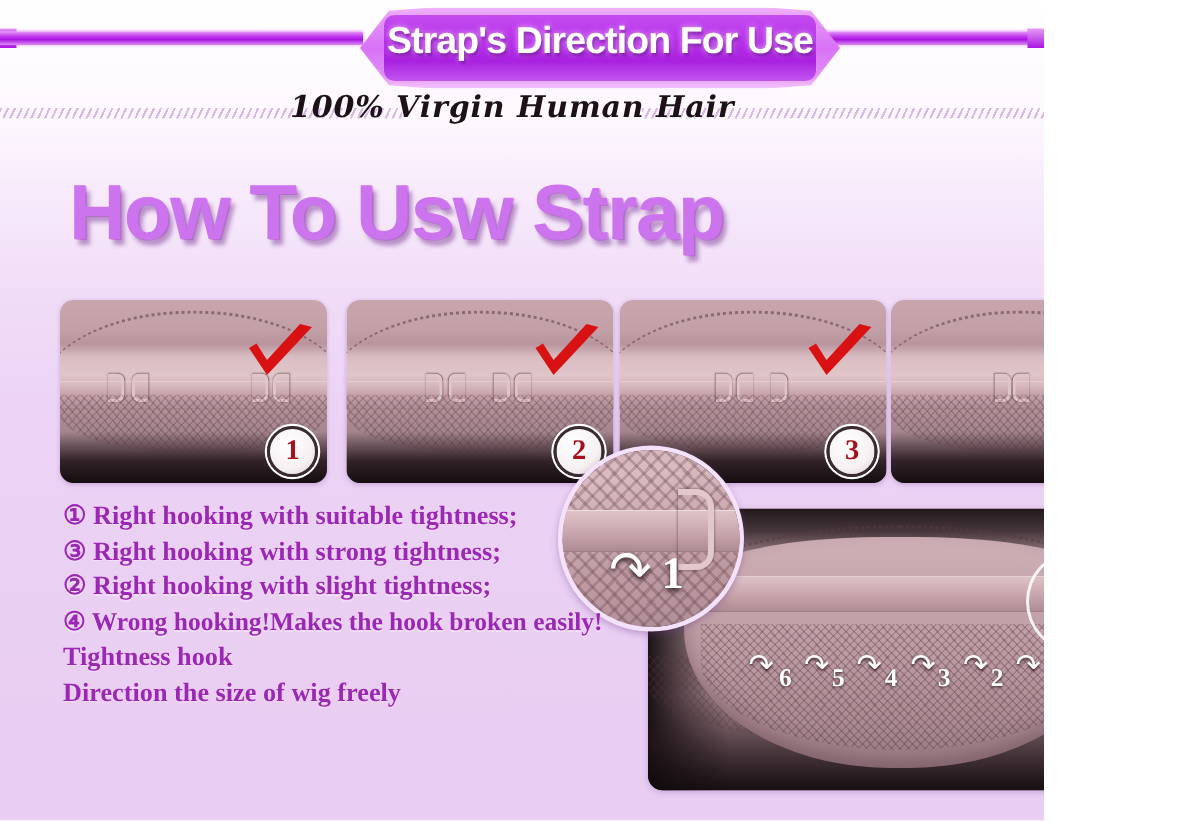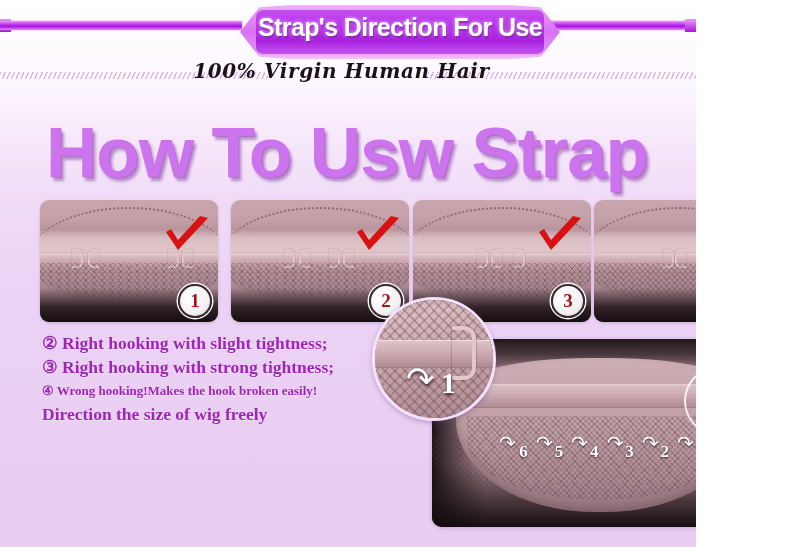--- a/index.html
+++ b/index.html
@@ -63,21 +63,21 @@
     background:repeating-linear-gradient(115deg,#d9b4e8 0px,#d9b4e8 1.4px,transparent 1.4px,transparent 4.2px);
     opacity:.95;
   }
   .zig.left{left:0;width:268px;}
   .zig.right{right:0;width:268px;}
 
   
   .main-title{
     position:absolute;left:46px;top:112px;
     font-family:"Liberation Sans", sans-serif;
-    font-weight:bold;font-size:71px;letter-spacing:-1px;
+    font-weight:bold;font-size:52px;letter-spacing:-1px;
     color:#cb74ee;
     text-shadow:3px 4px 3px rgba(110,40,140,.45), 1px 1px 0 #e6a6f7;
   }
 
   
   .panel{
     position:absolute;top:200px;width:178px;height:122px;
     border-radius:9px;overflow:hidden;
     box-shadow:0 1px 3px rgba(120,70,150,.28);
   }
@@ -245,21 +245,21 @@
   
   .lines{
     position:absolute;left:42px;top:332px;width:400px;
   }
   .line{
     font-family:"Liberation Serif", serif;
     font-weight:bold;font-size:17.5px;line-height:23.5px;
     color:#9b27b5;white-space:nowrap;
     text-shadow:0 1px 0 rgba(255,255,255,.35);
   }
-  .line.wide{font-size:13px;}
+  .line.wide{font-size:17px;}
 </style>
 </head>
 <body>
 
 <div id="page">
 
   <div>
     <div class="hdr-tick l"></div>
     <div class="hdr-bar left"></div>
     <div class="hdr-bar right"></div>
@@ -360,19 +360,21 @@
 
   <div class="inset">
     <div class="zoomwig"></div>
     <div class="inset-band"></div>
     <div class="inset-hook"></div>
     <div class="inset-arrow">↶</div>
     <div class="inset-num">1</div>
   </div>
 
   <div class="lines">
+    <div class="line">① Right hooking with suitable tightness;</div>
+    <div class="line">③ Right hooking with strong tightness;</div>
     <div class="line">② Right hooking with slight tightness;</div>
-    <div class="line">③ Right hooking with strong tightness;</div>
     <div class="line wide">④ Wrong hooking!Makes the hook broken easily!</div>
+    <div class="line">Tightness hook</div>
     <div class="line">Direction the size of wig freely</div>
   </div>
 
 </div>
 
 </body></html>

